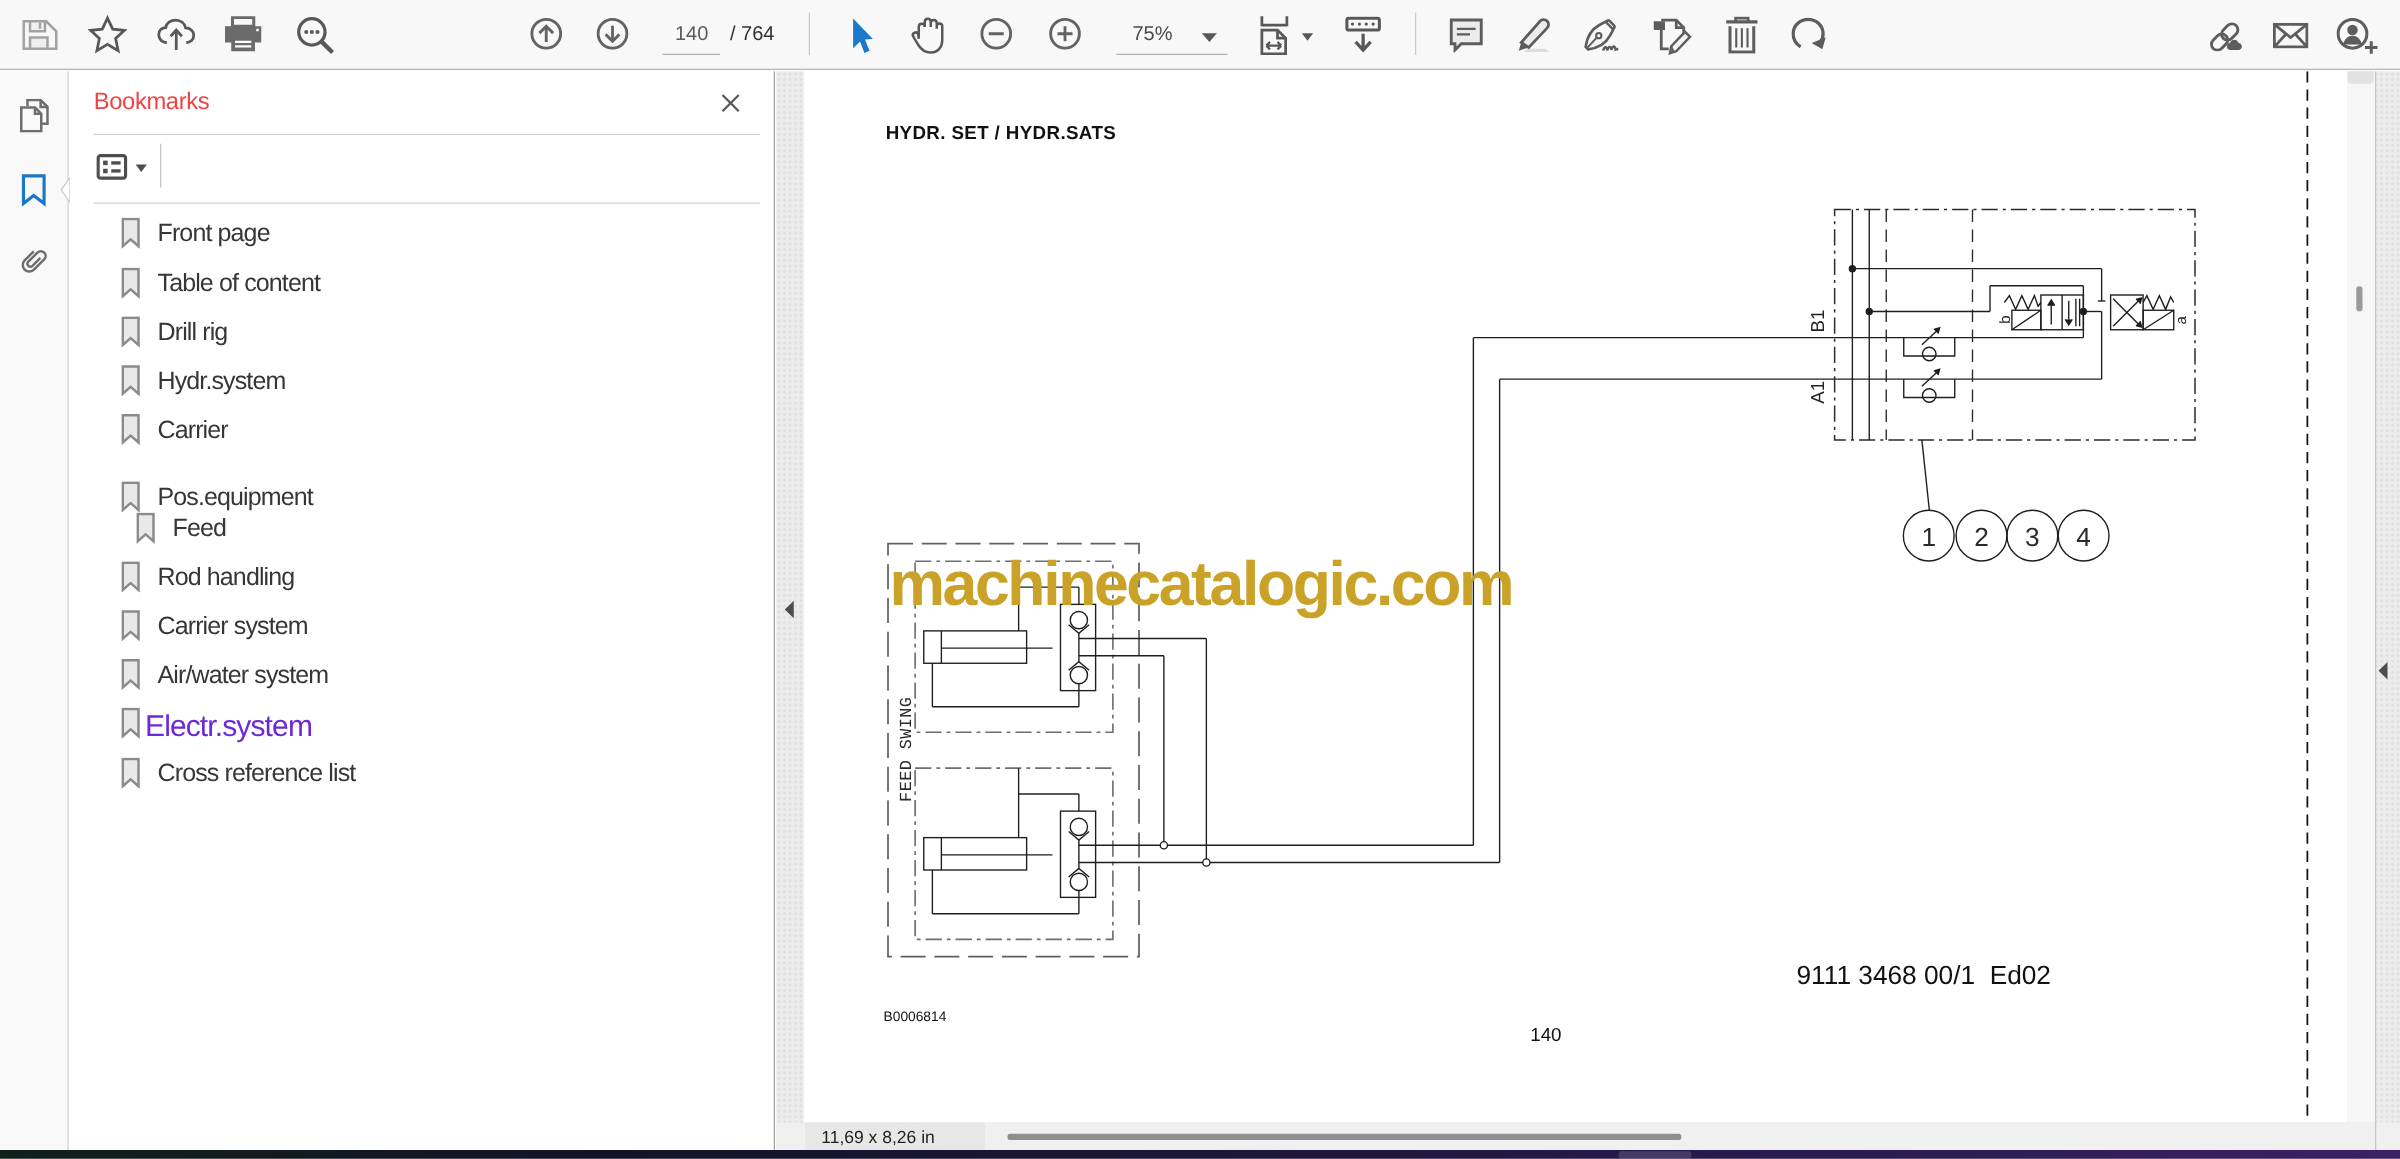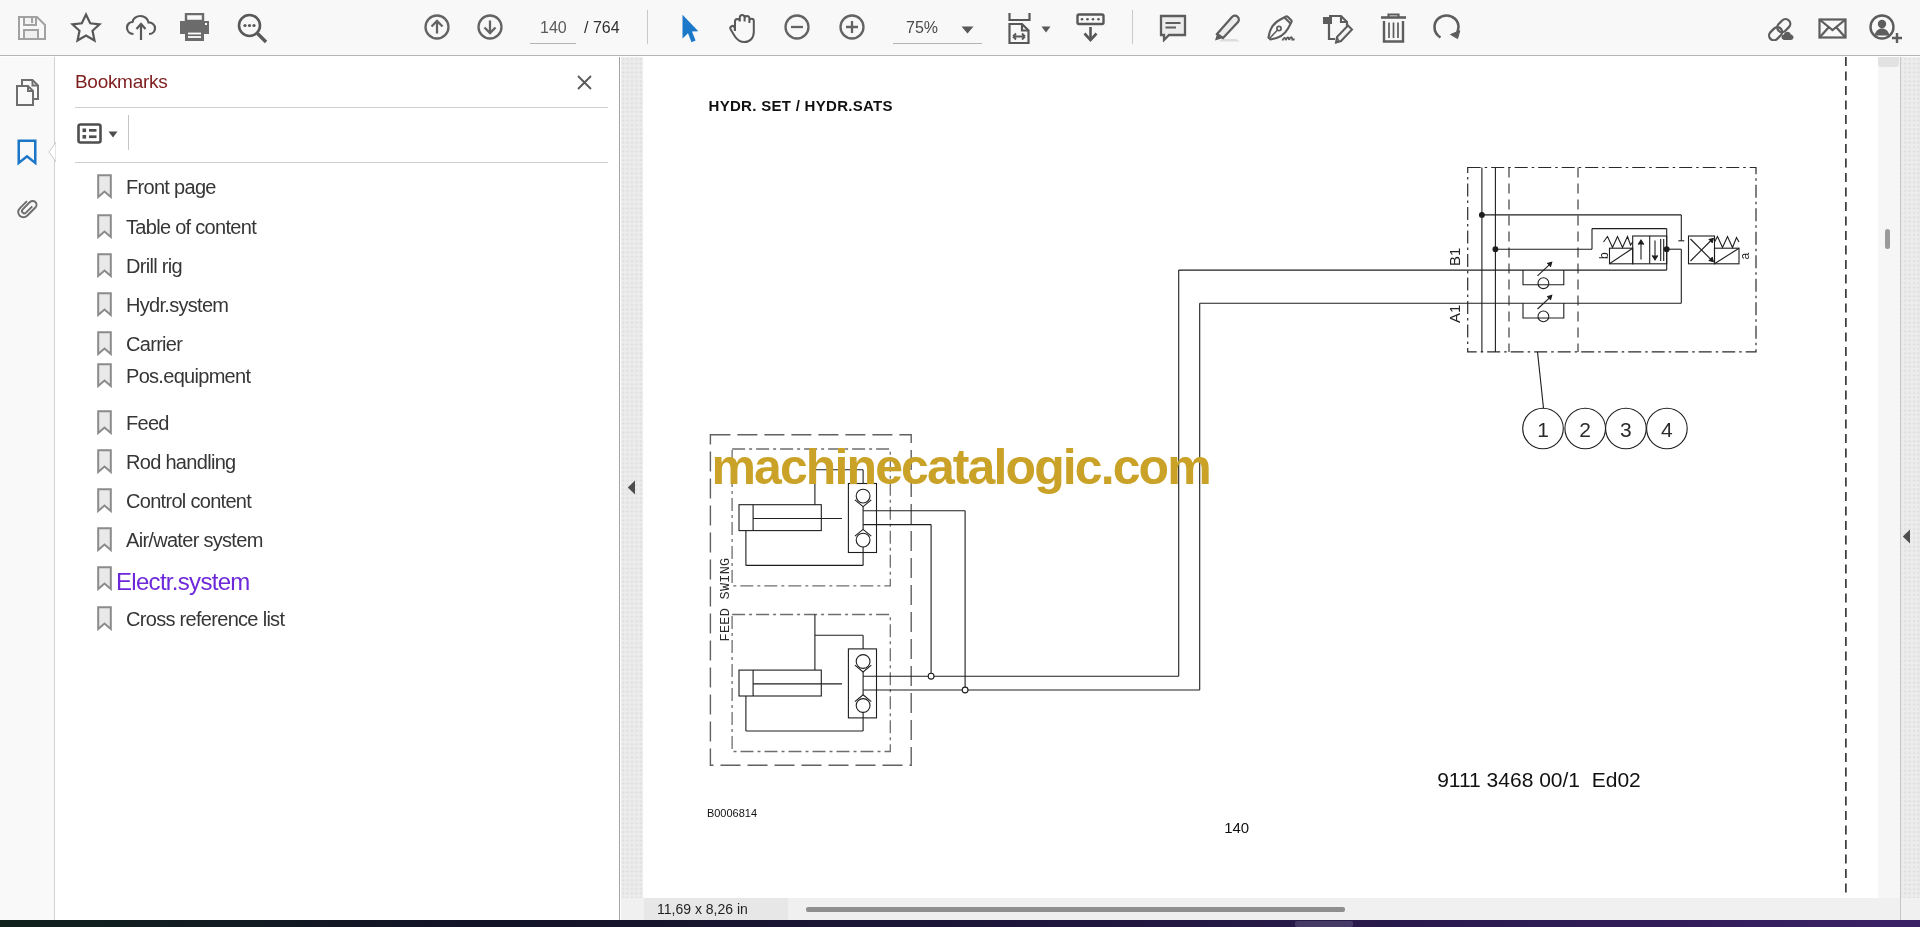--- a/index.html
+++ b/index.html
@@ -196,21 +196,21 @@
     <g transform="rotate(45 15 15)">
       <path d="M10.5 9 V20 C10.5 23.1 13 25.6 16.1 25.6 C19.2 25.6 21.7 23.1 21.7 20 V7.5 C21.7 5.2 19.9 3.4 17.6 3.4 C15.3 3.4 13.5 5.2 13.5 7.5 V18.5 C13.5 19.9 14.6 21 16 21 C17.4 21 18.5 19.9 18.5 18.5 V9"></path>
     </g>
   </svg>
 
   <svg class="abs" style="left:48px;top:85px" width="8" height="20" viewBox="0 0 8 20">
     <path d="M8 0 V20 L1 10 Z" fill="#ffffff" stroke="#c9c9c9" stroke-width="1"></path>
   </svg>
 </div>
 <div id="panel">
-  <div class="abs" style="left:19px;top:14px;font-size:19px;letter-spacing:-0.3px;color:#7f1d1d;">Bookmarks</div>
+  <div class="abs" style="left:19px;top:14px;font-size:19px;letter-spacing:-0.3px;color:#ef4444;">Bookmarks</div>
   <svg class="abs" style="left:521px;top:18px" width="15" height="15" viewBox="0 0 15 15" stroke="#585858" stroke-width="1.8">
       <path d="M1 1 L14 14 M14 1 L1 14"></path>
     </svg>
   <div class="abs" style="left:19px;top:49.5px;width:533px;height:1px;background:#cfcfcf"></div>
 
   <svg class="abs" style="left:21px;top:66px" width="25" height="21" viewBox="0 0 25 21" fill="none">
     <rect x="1.5" y="1.5" width="22" height="18" rx="2" stroke="#4e4e4e" stroke-width="2.6"></rect>
     <rect x="5.5" y="5.5" width="3.6" height="3.6" fill="#4e4e4e"></rect>
     <rect x="5.5" y="12" width="3.6" height="3.6" fill="#4e4e4e"></rect>
     <rect x="12" y="6" width="7.5" height="2.7" fill="#4e4e4e"></rect>
@@ -245,43 +245,43 @@
           <path d="M1.2 1.2 H13.8 V23 L7.5 17.5 L1.2 23 Z" fill="#e9e9e9" stroke="#8b8b8b" stroke-width="2"></path>
         </svg>
     <div class="abs" style="left:70px;top:7px;font-size:20px;letter-spacing:-0.7px;color:#363636;">Hydr.system</div>
   </div>
   <div class="abs" style="left:0;top:269.2px;width:560px;height:39px;">
     <svg class="abs" style="left:41px;top:5px" width="15" height="25" viewBox="0 0 15 25">
           <path d="M1.2 1.2 H13.8 V23 L7.5 17.5 L1.2 23 Z" fill="#e9e9e9" stroke="#8b8b8b" stroke-width="2"></path>
         </svg>
     <div class="abs" style="left:70px;top:7px;font-size:20px;letter-spacing:-0.7px;color:#363636;">Carrier</div>
   </div>
-  <div class="abs" style="left:0;top:301px;width:560px;height:39px;">
+  <div class="abs" style="left:0;top:323px;width:560px;height:39px;">
     <svg class="abs" style="left:41px;top:5px" width="15" height="25" viewBox="0 0 15 25">
           <path d="M1.2 1.2 H13.8 V23 L7.5 17.5 L1.2 23 Z" fill="#e9e9e9" stroke="#8b8b8b" stroke-width="2"></path>
         </svg>
     <div class="abs" style="left:70px;top:7px;font-size:20px;letter-spacing:-0.7px;color:#363636;">Pos.equipment</div>
   </div>
-  <div class="abs" style="left:0;top:347.6px;width:560px;height:39px;">
+  <div class="abs" style="left:12px;top:347.6px;width:560px;height:39px;">
     <svg class="abs" style="left:41px;top:5px" width="15" height="25" viewBox="0 0 15 25">
           <path d="M1.2 1.2 H13.8 V23 L7.5 17.5 L1.2 23 Z" fill="#e9e9e9" stroke="#8b8b8b" stroke-width="2"></path>
         </svg>
     <div class="abs" style="left:70px;top:7px;font-size:20px;letter-spacing:-0.7px;color:#363636;">Feed</div>
   </div>
   <div class="abs" style="left:0;top:386.8px;width:560px;height:39px;">
     <svg class="abs" style="left:41px;top:5px" width="15" height="25" viewBox="0 0 15 25">
           <path d="M1.2 1.2 H13.8 V23 L7.5 17.5 L1.2 23 Z" fill="#e9e9e9" stroke="#8b8b8b" stroke-width="2"></path>
         </svg>
     <div class="abs" style="left:70px;top:7px;font-size:20px;letter-spacing:-0.7px;color:#363636;">Rod handling</div>
   </div>
   <div class="abs" style="left:0;top:426.0px;width:560px;height:39px;">
     <svg class="abs" style="left:41px;top:5px" width="15" height="25" viewBox="0 0 15 25">
           <path d="M1.2 1.2 H13.8 V23 L7.5 17.5 L1.2 23 Z" fill="#e9e9e9" stroke="#8b8b8b" stroke-width="2"></path>
         </svg>
-    <div class="abs" style="left:70px;top:7px;font-size:20px;letter-spacing:-0.7px;color:#363636;">Control content</div>
+    <div class="abs" style="left:70px;top:7px;font-size:20px;letter-spacing:-0.7px;color:#363636;">Carrier system</div>
   </div>
   <div class="abs" style="left:0;top:465.2px;width:560px;height:39px;padding-left:44px;">
     <svg class="abs" style="left:41px;top:5px" width="15" height="25" viewBox="0 0 15 25">
           <path d="M1.2 1.2 H13.8 V23 L7.5 17.5 L1.2 23 Z" fill="#e9e9e9" stroke="#8b8b8b" stroke-width="2"></path>
         </svg>
     <div class="abs" style="left:70px;top:7px;font-size:20px;letter-spacing:-0.7px;color:#363636;">Air/water system</div>
   </div>
   <div class="abs" style="left:0;top:504.4px;width:560px;height:39px;">
     <svg class="abs" style="left:41px;top:5px" width="15" height="25" viewBox="0 0 15 25">
           <path d="M1.2 1.2 H13.8 V23 L7.5 17.5 L1.2 23 Z" fill="#e9e9e9" stroke="#8b8b8b" stroke-width="2"></path>

